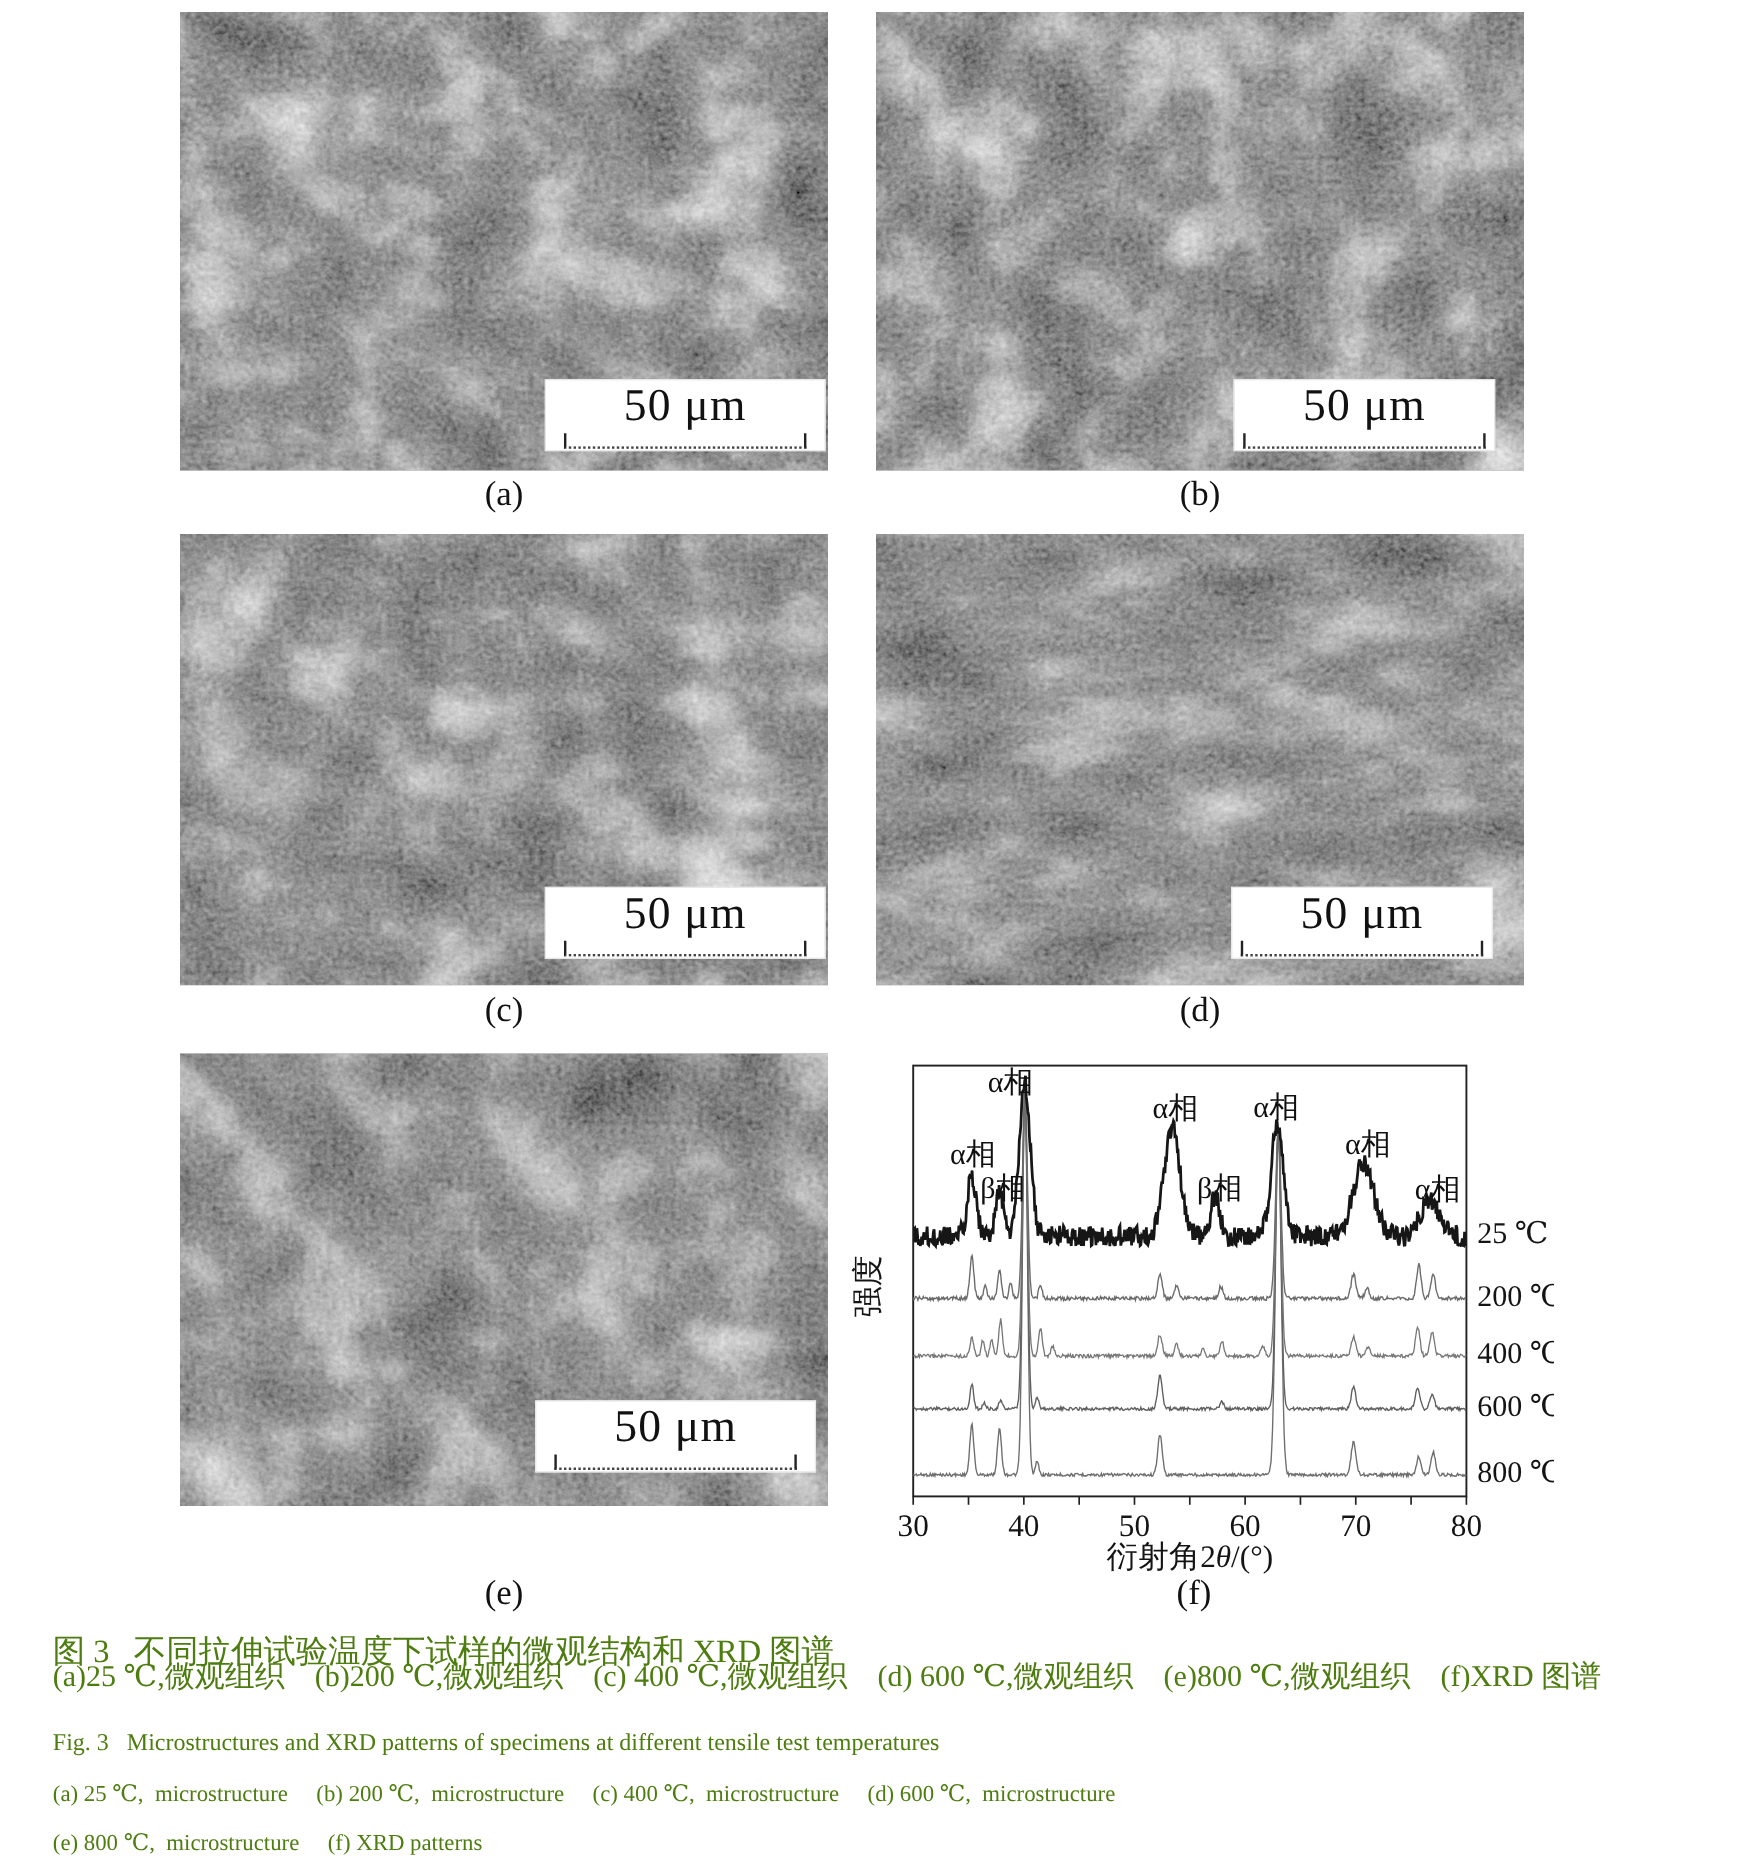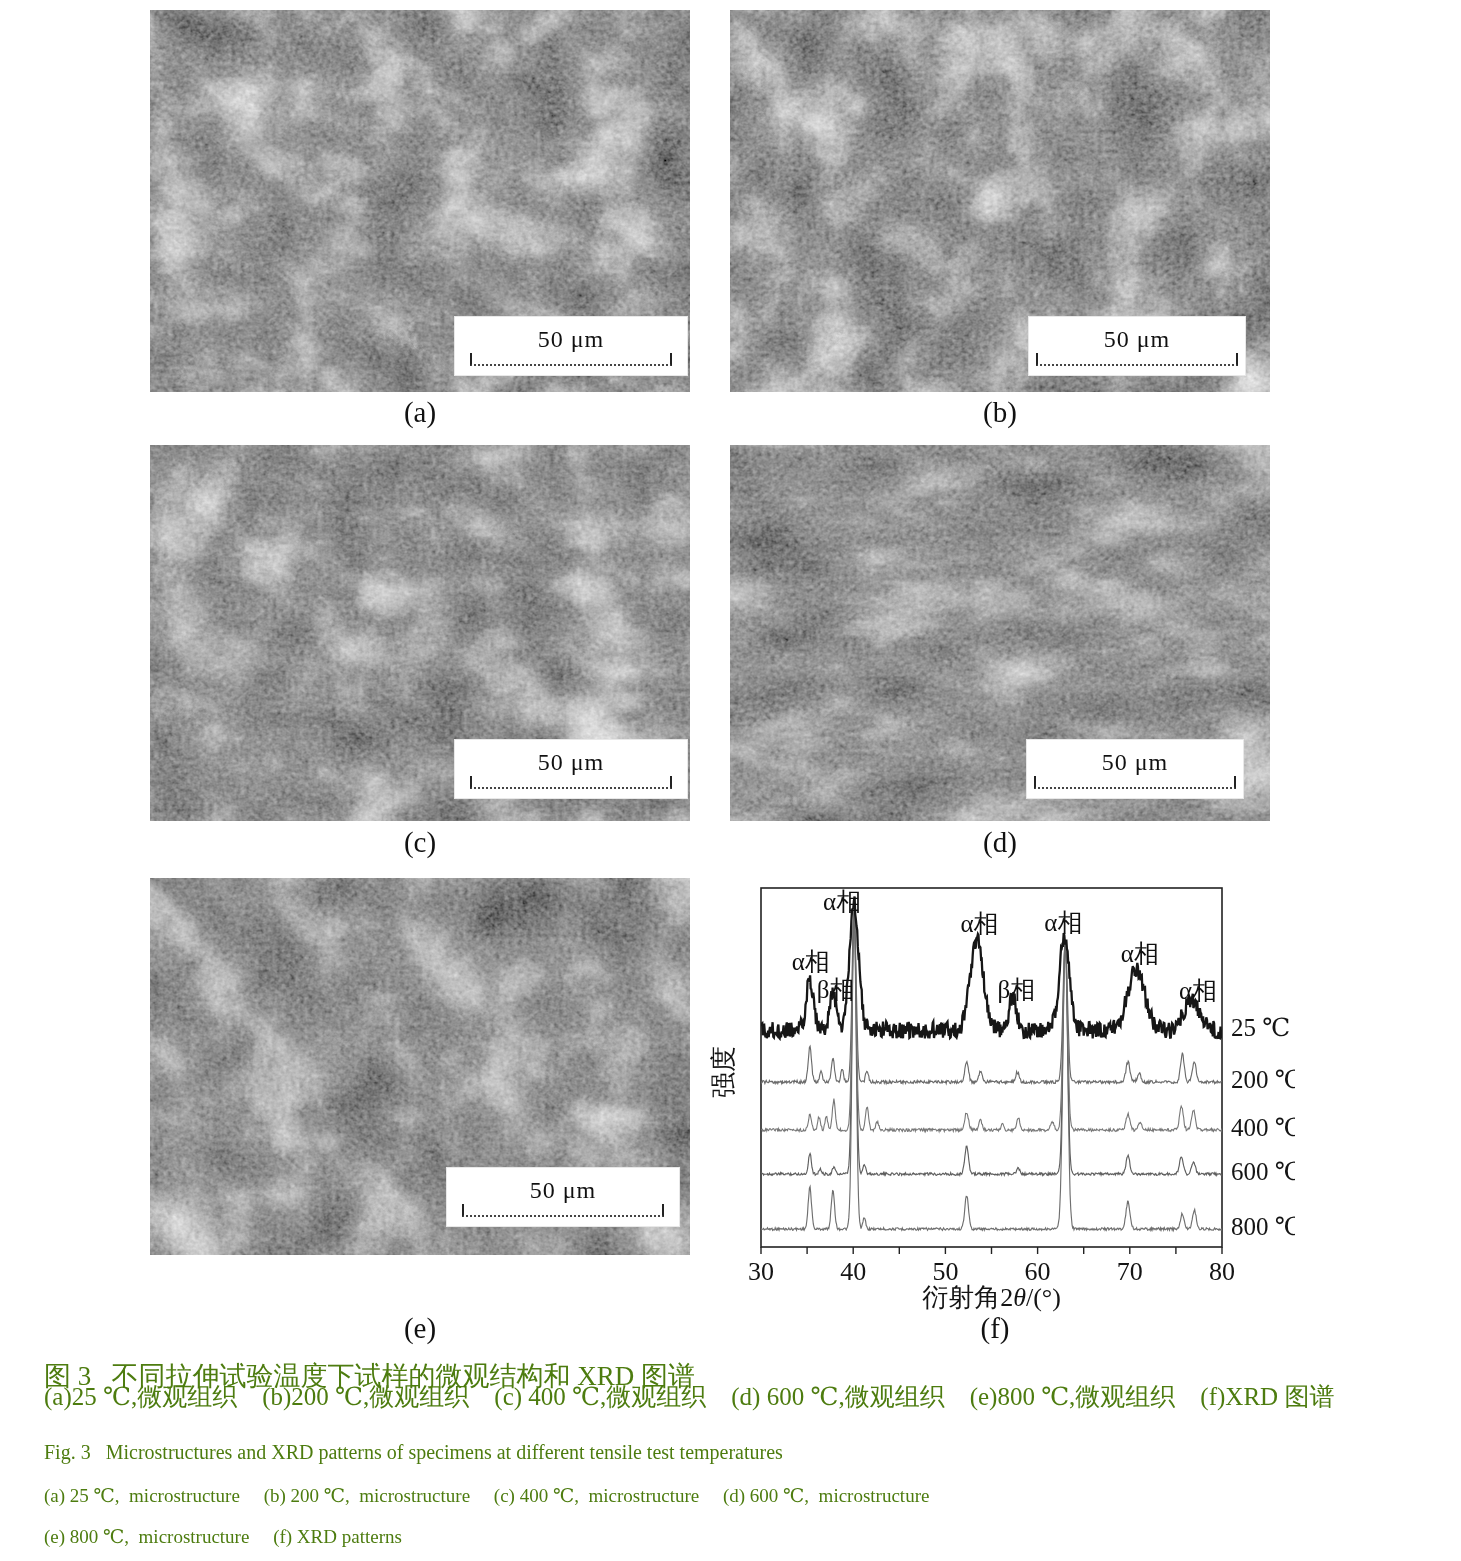--- a/index.html
+++ b/index.html
@@ -2,21 +2,21 @@
 <html><head>
 <meta charset="utf-8">
 <style>
   html,body{margin:0;padding:0;background:#fff;}
   body{width:1461px;height:1561px;font-family:"Liberation Serif","DejaVu Serif",serif;color:#111;}
   .page{position:relative;width:1461px;height:1561px;background:#ffffff;overflow:hidden;}
   .sem{position:absolute;overflow:hidden;background:#787878;}
   .sem svg{display:block;}
   .scalebox{position:absolute;background:#ffffff;border:1px solid #e8e8e8;
             display:flex;flex-direction:column;align-items:center;justify-content:center;gap:1px;}
-  .scaletext{font-size:24px;line-height:1.1;color:#111;letter-spacing:1px;}
+  .scaletext{font-size:38px;line-height:1.1;color:#111;letter-spacing:1px;}
   .scaleline{width:198px;height:11px;border-left:2px solid #222;border-right:2px solid #222;border-bottom:2px dotted #444;}
   .plabel{position:absolute;text-align:center;font-size:29px;color:#111;}
   .xrd{position:absolute;}
   .cap{position:absolute;left:0;width:1461px;white-space:pre;color:#4d7c0f;margin-left:44px;}
   .cap-zh-title{font-size:27px;}
   .cap-zh-sub{font-size:25px;}
   .cap-en-title{font-size:20px;}
   .cap-en-sub{font-size:19px;}
   
   .tick{font-size:26px;fill:#141414;}

